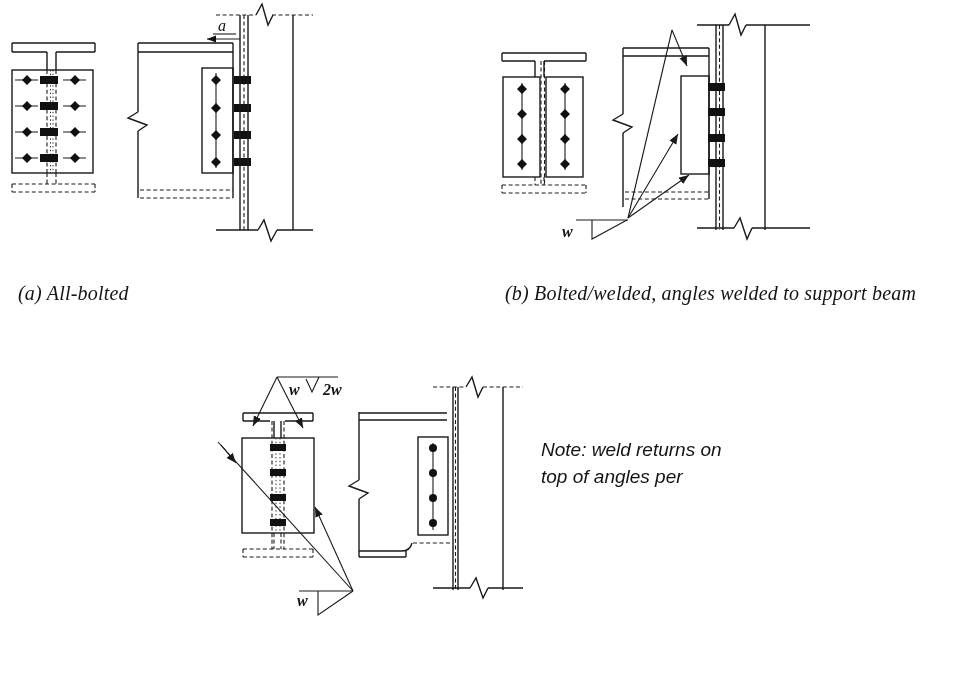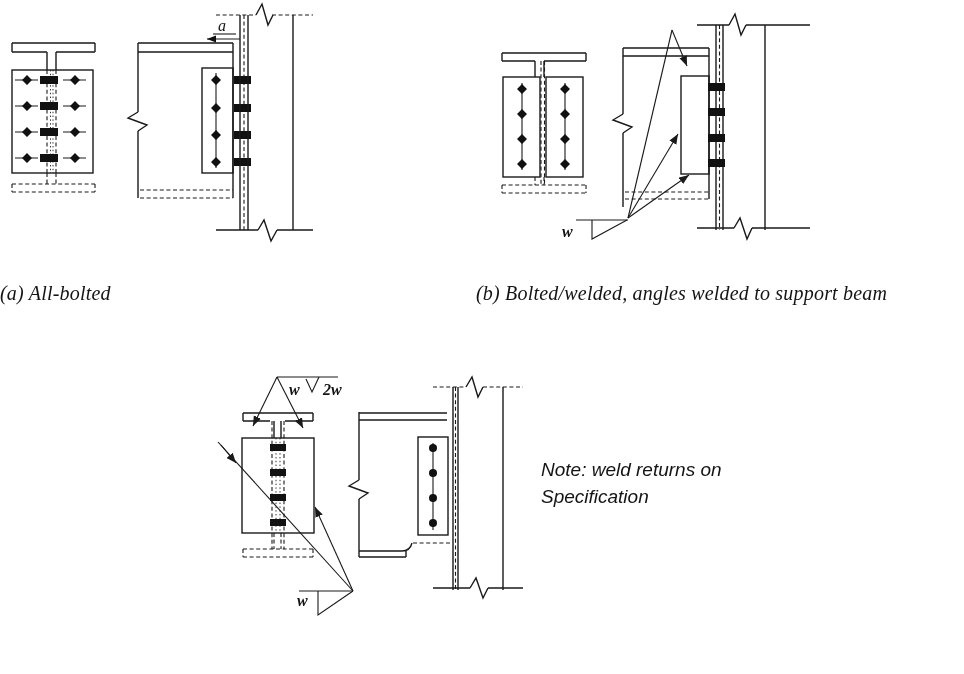--- a/index.html
+++ b/index.html
@@ -177,23 +177,23 @@
     </g>
 
     <path class="ln" d="M453,387 V590 M458,387 V590 M503,387 V590"></path>
     <path class="hid" d="M455.5,387 V590"></path>
     <path class="hid" d="M433,387 H466 M483,387 H523"></path>
     <path class="ln" d="M466,387 L472,377 L478,397 L483,387"></path>
     <path class="ln" d="M433,588 H470 M488,588 H523 M470,588 L476,578 L483,598 L488,588"></path>
   </g>
 </svg>
 
-<div class="caption" style="left:0;top:282px">(a) All-bolted</div>
+<div class="caption" style="left:18px;top:282px">(a) All-bolted</div>
 
-<div class="caption" style="left:476px;top:282px">(b) Bolted/welded, angles welded to support beam</div>
+<div class="caption" style="left:505px;top:282px">(b) Bolted/welded, angles welded to support beam</div>
 
 
-<div class="note" style="left:541px;top:456px">
+<div class="note" style="left:541px;top:436px">
   <span>Note: weld returns on</span>
-  <span>Specification</span>
+  <span>top of angles per</span>
 </div>
 
 </div>
 
 </body></html>

